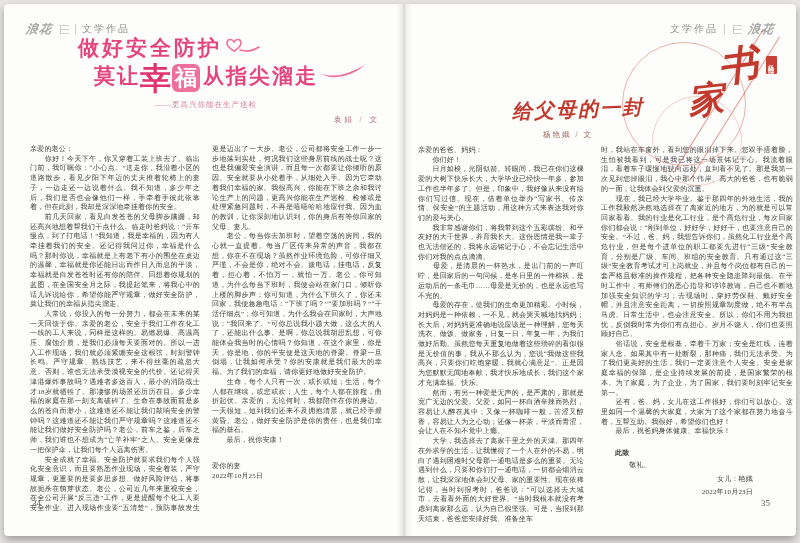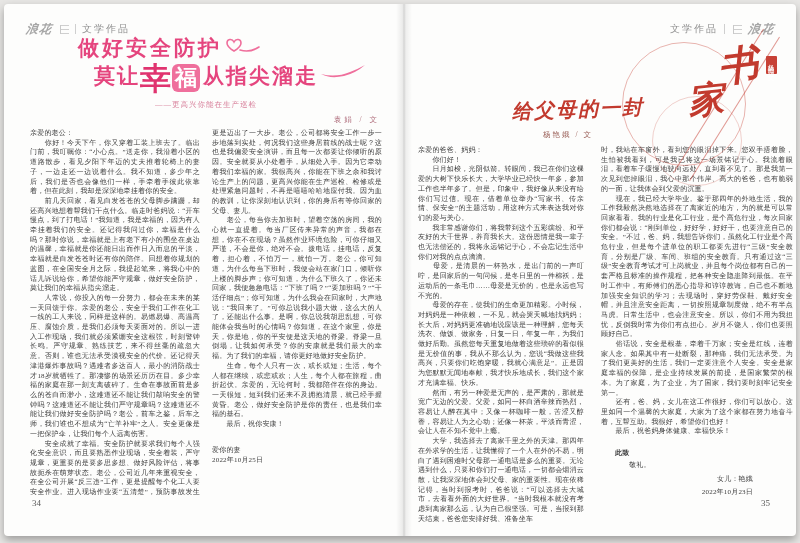--- a/index.html
+++ b/index.html
@@ -48,21 +48,21 @@
     padding:3px 3px;margin:0 3px 1px 1px;}
   .heart{margin-left:4px;}
   .swoosh{margin-left:2px;margin-bottom:2px;}
   .lsub{margin-top:7px;text-align:center;font-size:7.5px;color:#d8809b;letter-spacing:1px;}
   .lauthor{margin-top:5px;text-align:right;font-size:7.5px;color:#b06f7d;letter-spacing:3px;}
 
   
   .flow p{margin:0;text-align:justify;}
   .body-txt{font-size:7px;line-height:9.7px;color:#3d3d3d;letter-spacing:.2px;}
   .lflow{
-    position:absolute;left:26px;top:125px;width:352px;height:374px;overflow:hidden;
+    position:absolute;left:26px;top:141px;width:352px;height:374px;overflow:hidden;
     column-count:2;column-gap:12px;column-fill:auto;
   }
   .sign{text-align:left;padding-right:34px;}
   .sign-first{margin-top:16px !important;}
   .pagenum{position:absolute;bottom:28px;font-size:9px;color:#5a5a5a;z-index:2;}
   .pn-l{left:28px;}
   .pn-r{right:26px;}
 
   
   .rtitle{position:absolute;left:0;top:30px;width:396px;height:115px;z-index:1;}

